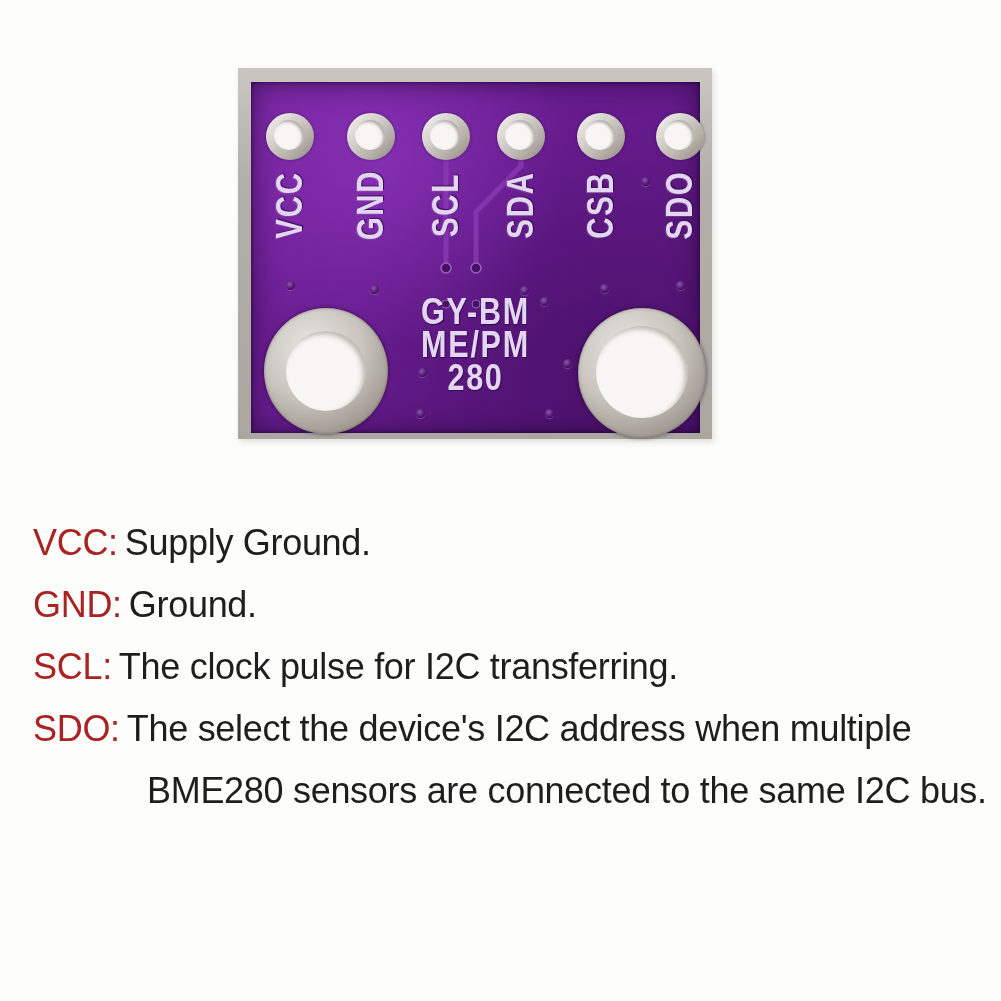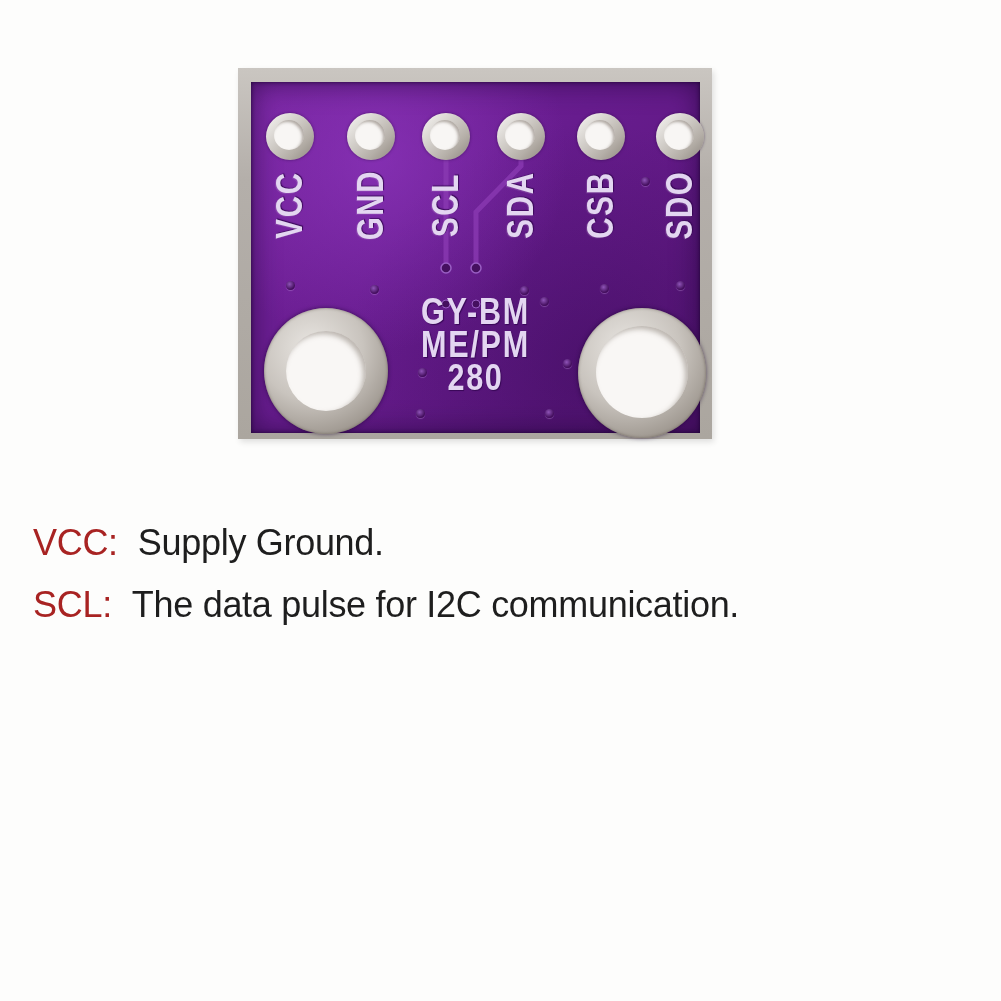--- a/index.html
+++ b/index.html
@@ -89,21 +89,21 @@
 
   
   .pinout {
     position:absolute; left:33px; top:512px; width:950px;
   }
   .row {
     height:62px; line-height:62px;
     font-size:36px; letter-spacing:-0.3px; white-space:nowrap;
     color:#1e1e1e;
   }
-  .row .pname { color:#a82322; margin-right:20px; }
+  .row .pname { color:#a82322; margin-right:7px; }
   .row.cont { padding-left:107px; }
 </style>
 </head>
 <body>
 
 <div class="stage">
 
   <div class="photo">
     <div class="pcb">
 
@@ -164,17 +164,26 @@
       <div class="via" style="left:165px; top:327px;"></div>
       <div class="via" style="left:294px; top:327px;"></div>
     </div>
   </div>
 
   <div class="pinout">
       <div class="row">
       <span class="pname">VCC:</span><span class="pdesc">Supply Ground.</span>
     </div>
       <div class="row">
-      <span class="pname">SCL:</span><span class="pdesc">The data pulse for I2C communication.</span>
+      <span class="pname">GND:</span><span class="pdesc">Ground.</span>
+    </div>
+      <div class="row">
+      <span class="pname">SCL:</span><span class="pdesc">The clock pulse for I2C transferring.</span>
+    </div>
+      <div class="row">
+      <span class="pname">SDO:</span><span class="pdesc">The select the device's I2C address when multiple</span>
+    </div>
+      <div class="row cont">
+      <span class="pname"></span><span class="pdesc">BME280 sensors are connected to the same I2C bus.</span>
     </div>
     </div>
 
 </div>
 
 </body></html>

